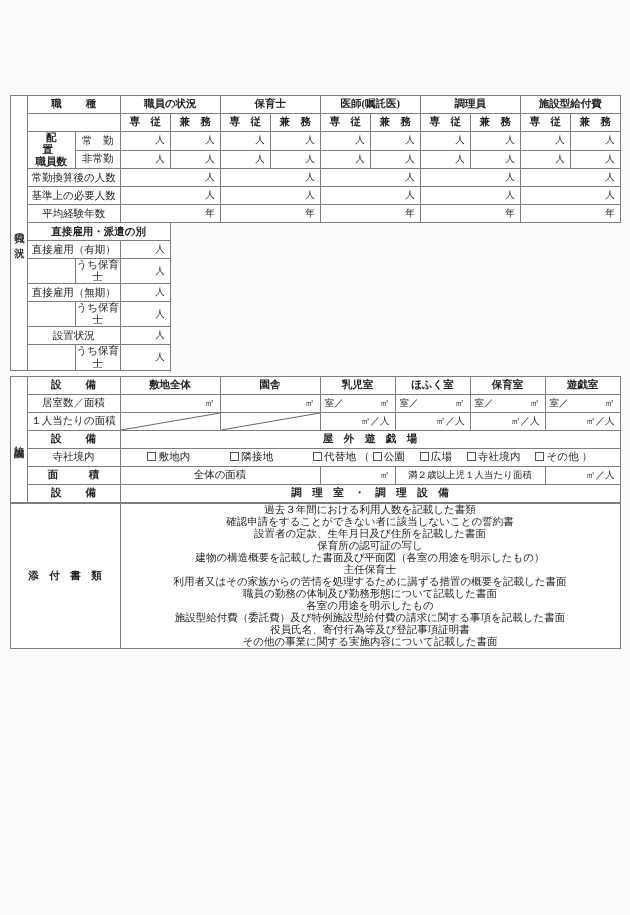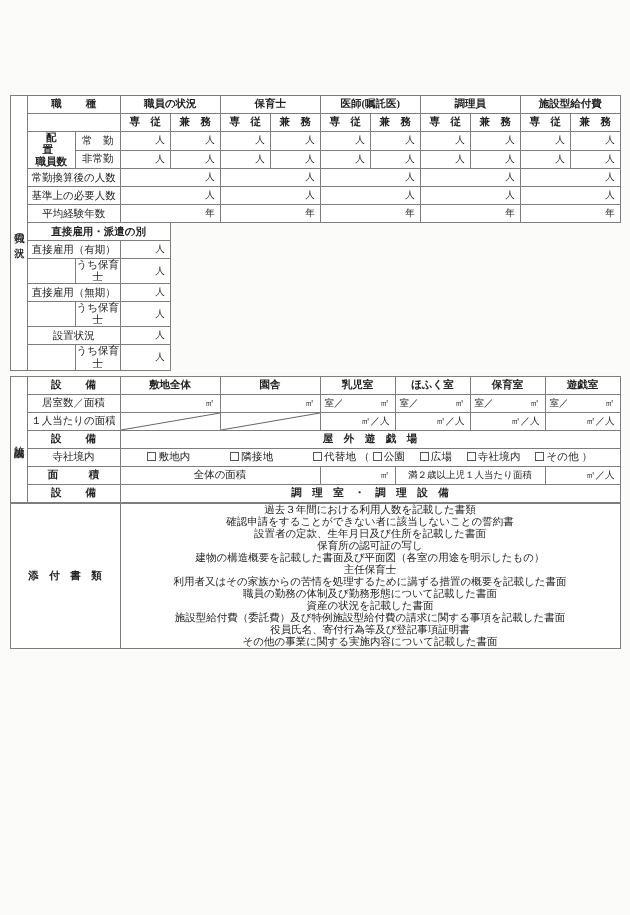--- a/index.html
+++ b/index.html
@@ -509,21 +509,21 @@
       </td>
       <td class="attach-body">
         <div class="line">過去３年間における利用人数を記載した書類</div>
         <div class="line">確認申請をすることができない者に該当しないことの誓約書</div>
         <div class="line">設置者の定款、生年月日及び住所を記載した書面</div>
         <div class="line">保育所の認可証の写し</div>
         <div class="line">建物の構造概要を記載した書面及び平面図（各室の用途を明示したもの）</div>
         <div class="line">主任保育士</div>
         <div class="line">利用者又はその家族からの苦情を処理するために講ずる措置の概要を記載した書面</div>
         <div class="line">職員の勤務の体制及び勤務形態について記載した書面</div>
-        <div class="line">資産の状況を記載した書面</div>
+        <div class="line">各室の用途を明示したもの</div>
         <div class="line">施設型給付費（委託費）及び特例施設型給付費の請求に関する事項を記載した書面</div>
         <div class="line">役員氏名、寄付行為等及び登記事項証明書</div>
         <div class="line">その他の事業に関する実施内容について記載した書面</div>
       </td>
     </tr>
   </tbody>
     </table>
 
 </div>
 

